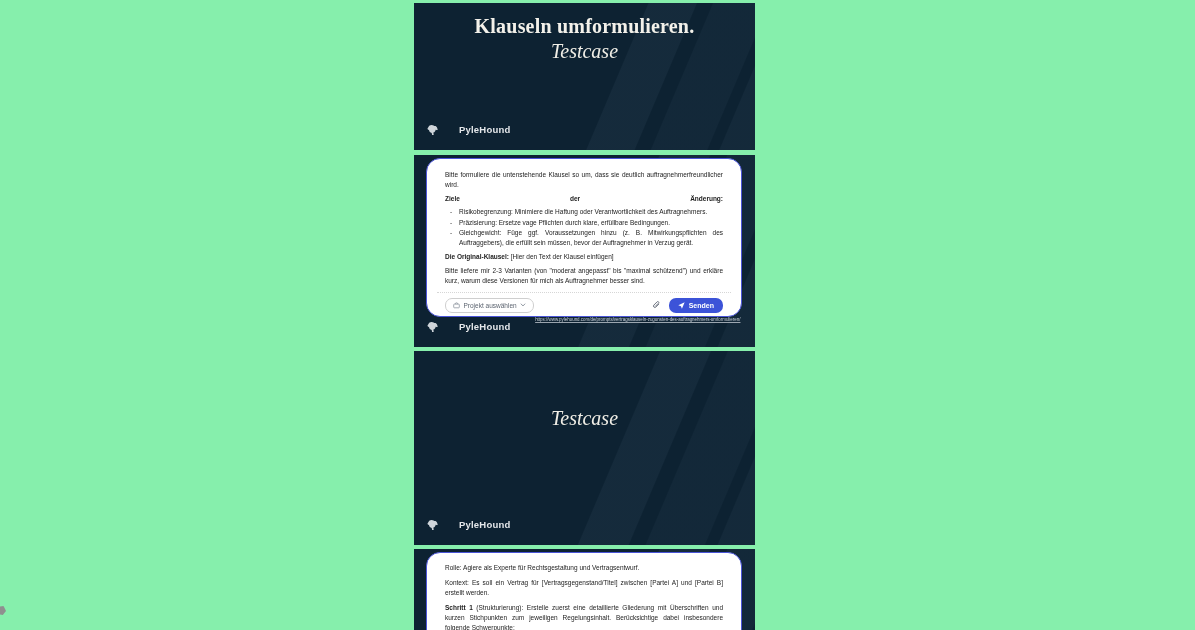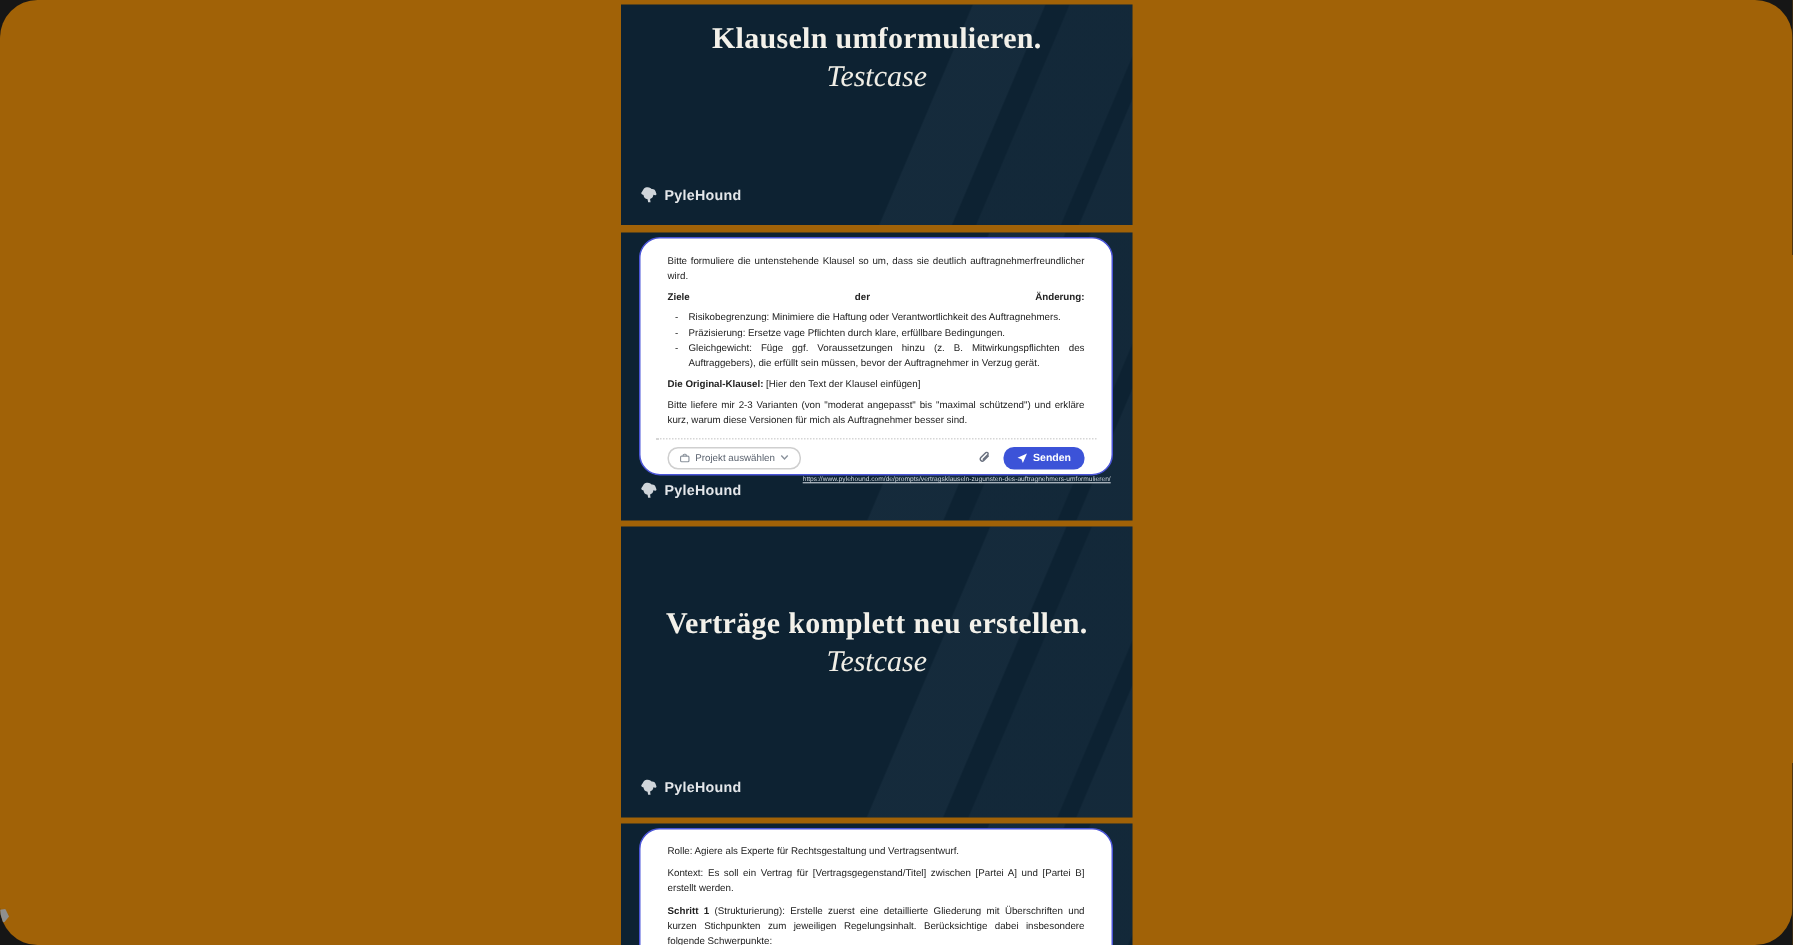--- a/index.html
+++ b/index.html
@@ -1,21 +1,20 @@
 <!DOCTYPE html>
 <html><head>
 <meta charset="utf-8">
 <style>
   * { margin:0; padding:0; box-sizing:border-box; }
   html,body { background:#161616; }
   .screen {
     position:relative; width:1195px; height:630px;
-    background:#a16207; overflow:hidden;
+    background:#86efac; overflow:hidden;
     font-family:"Liberation Sans", sans-serif;
-    border-radius:25px;
   }
   .deck { position:absolute; left:414px; top:0; width:341px; height:630px; }
   .slide {
     position:absolute; left:0; width:341px;
     background:#0d2232; overflow:hidden;
   }
   .slide .stripes {
     position:absolute; inset:0; pointer-events:none;
     background:
       linear-gradient(113deg, transparent 58%, rgba(150,180,210,0.06) 58.3%, rgba(150,180,210,0.06) 70%, transparent 70.3%),
@@ -32,21 +31,21 @@
   .slide-3 .title-wrap { padding-top:54px; }
   .slide-title {
     font-family:"Liberation Serif", serif; font-weight:700;
     font-size:20px; line-height:1.15; letter-spacing:0.2px;
   }
   .slide-subtitle {
     font-family:"Liberation Serif", serif; font-style:italic;
     font-size:20px; margin-top:2px; color:#f0eee6;
   }
 
-  .logo { position:absolute; left:13px; bottom:14px; display:flex; align-items:center; gap:4px; }
+  .logo { position:absolute; left:13px; bottom:14px; display:flex; gap:20px; }
   .logo svg { width:12px; height:12px; fill:#cfd5da; }
   .logo-text { color:#e4e7ea; font-size:9.5px; font-weight:700; letter-spacing:0.2px; }
 
   
   .card {
     position:absolute; left:12px; top:3px; width:316px;
     background:#ffffff; border:1.5px solid #4b55d8; border-radius:14px;
     padding:11px 18px 7px 18px; color:#222; overflow:hidden;
   }
   .card-1 { height:159px; }
@@ -159,21 +158,20 @@
             <path d="M2.2 1.8 C3.4 0.7 5.4 0.6 6.6 1.4 L7.4 2 C8.6 1.8 9.6 2.4 10 3.5 L10.6 5.2 C10.8 5.8 10.3 6.3 9.7 6.1 L8.6 5.8 C8.5 7.2 7.7 8.2 6.4 8.6 L6.7 10.9 L5.1 10.9 L4.7 8.9 C3.2 8.7 2.1 7.5 2 6 L1.2 5.7 C0.4 5.4 0.3 4.3 1 3.8 Z"></path>
           </svg>
         <span class="logo-text">PyleHound</span>
       </div>
       <a class="url-link">https://www.pylehound.com/de/prompts/vertragsklauseln-zugunsten-des-auftragnehmers-umformulieren/</a>
     </section>
 
     <section class="slide slide-3">
       <div class="stripes"></div>
       <div class="title-wrap">
-        <div class="slide-title">Verträge komplett neu erstellen.</div>
         <div class="slide-subtitle">Testcase</div>
       </div>
       <div class="logo">
         <svg viewBox="0 0 12 12">
             <path d="M2.2 1.8 C3.4 0.7 5.4 0.6 6.6 1.4 L7.4 2 C8.6 1.8 9.6 2.4 10 3.5 L10.6 5.2 C10.8 5.8 10.3 6.3 9.7 6.1 L8.6 5.8 C8.5 7.2 7.7 8.2 6.4 8.6 L6.7 10.9 L5.1 10.9 L4.7 8.9 C3.2 8.7 2.1 7.5 2 6 L1.2 5.7 C0.4 5.4 0.3 4.3 1 3.8 Z"></path>
           </svg>
         <span class="logo-text">PyleHound</span>
       </div>
     </section>
 

